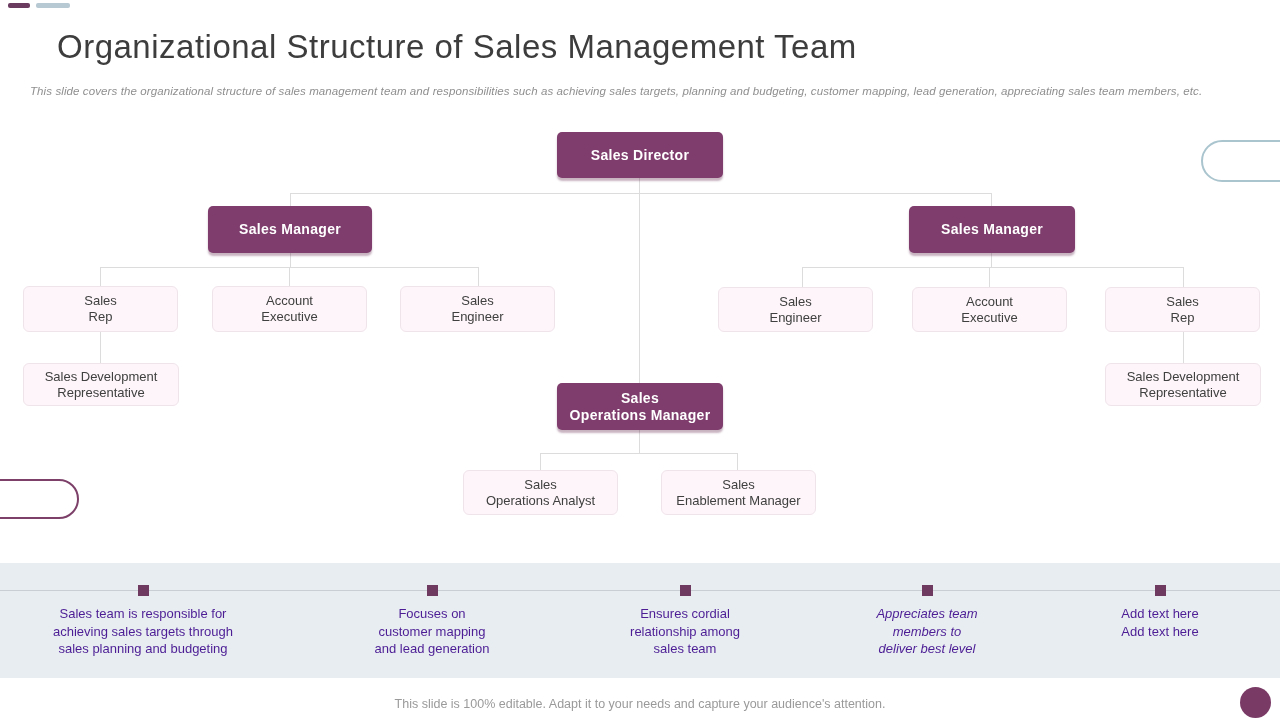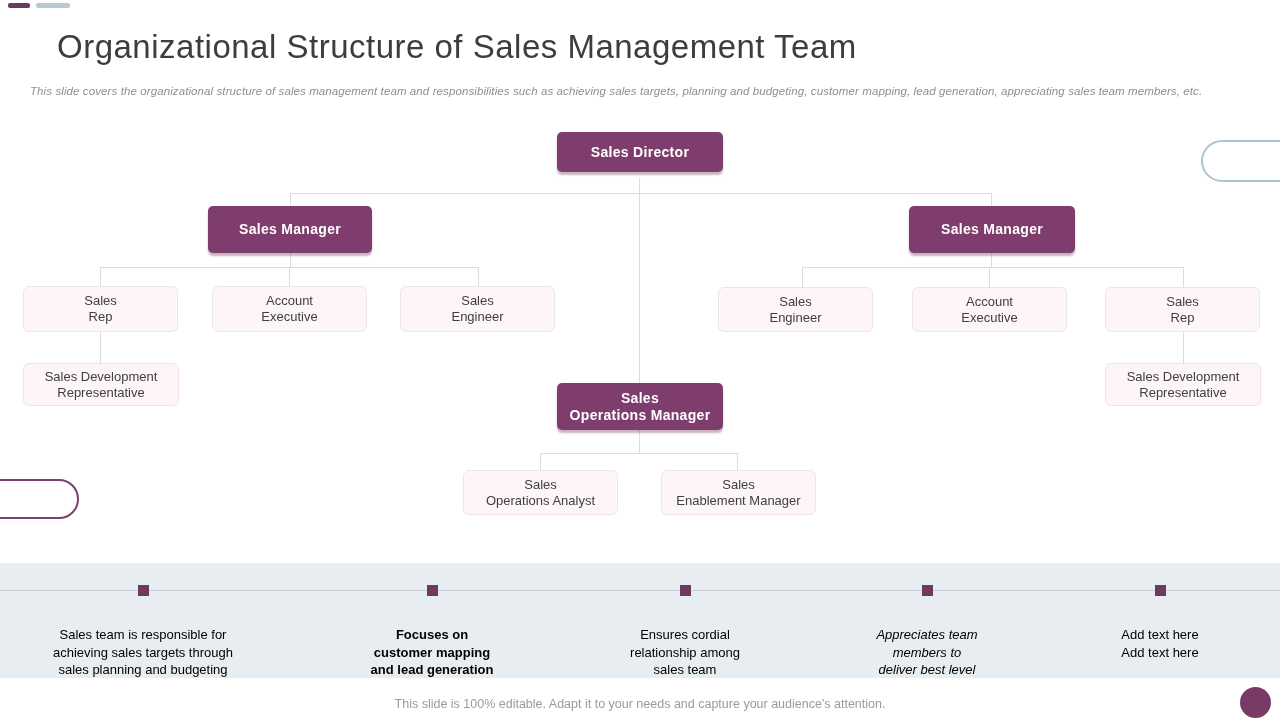--- a/index.html
+++ b/index.html
@@ -46,22 +46,22 @@
   .pill-left {
     position:absolute; left:-32px; top:479px; width:111px; height:40px;
     border:2px solid #7c4069; border-radius:0 21px 21px 0; background:#ffffff;
   }
 
   
   .band { position:absolute; left:0; top:563px; width:1280px; height:115px; background:#e7edf0; }
   .band-line { position:absolute; left:0; top:590px; width:1280px; height:1px; background:#c9ced4; }
   .marker { position:absolute; top:585px; width:11px; height:11px; background:#6e3a60; }
   .band-text {
-    position:absolute; top:626px; width:220px;
-    font-size:13px; line-height:17.5px; color:#000000; text-align:center;
+    position:absolute; top:605px; width:220px;
+    font-size:13px; line-height:17.5px; color:#4c1d95; text-align:center;
     white-space:pre-line;
   }
 
   
   .footer-note {
     position:absolute; left:0; top:697px; width:1280px; text-align:center;
     font-size:12.5px; color:#9a9a9a;
   }
   .footer-circle {
     position:absolute; left:1240px; top:687px; width:31px; height:31px;
@@ -94,21 +94,21 @@
 <div class="cline" style="left:802px; top:267px; width:382px; height:1px;"></div>
 <div class="cline" style="left:802px; top:267px; width:1px; height:20px;"></div>
 <div class="cline" style="left:989px; top:267px; width:1px; height:20px;"></div>
 <div class="cline" style="left:1183px; top:267px; width:1px; height:20px;"></div>
 <div class="cline" style="left:1183px; top:332px; width:1px; height:31px;"></div>
 <div class="cline" style="left:639px; top:430px; width:1px; height:23px;"></div>
 <div class="cline" style="left:540px; top:453px; width:198px; height:1px;"></div>
 <div class="cline" style="left:540px; top:453px; width:1px; height:17px;"></div>
 <div class="cline" style="left:737px; top:453px; width:1px; height:17px;"></div>
 
-<div class="pbox" style="left:557px; top:132px; width:166px; height:40px;">Sales Director</div>
+<div class="pbox" style="left:557px; top:132px; width:166px; height:46px;">Sales Director</div>
 <div class="pbox" style="left:208px; top:206px; width:164px; height:47px;">Sales Manager</div>
 <div class="pbox" style="left:909px; top:206px; width:166px; height:47px;">Sales Manager</div>
 <div class="pbox" style="left:557px; top:383px; width:166px; height:47px;">Sales
 Operations Manager</div>
 
 <div class="lbox" style="left:23px; top:286px; width:155px; height:46px;">Sales
 Rep</div>
 <div class="lbox" style="left:212px; top:286px; width:155px; height:46px;">Account
 Executive</div>
 <div class="lbox" style="left:400px; top:286px; width:155px; height:46px;">Sales
@@ -133,21 +133,21 @@
 <div class="band"></div>
 <div class="band-line"></div>
 <div class="marker" style="left:138px;"></div>
 <div class="marker" style="left:427px;"></div>
 <div class="marker" style="left:680px;"></div>
 <div class="marker" style="left:922px;"></div>
 <div class="marker" style="left:1155px;"></div>
 <div class="band-text" style="left:33px;">Sales team is responsible for
 achieving sales targets through
 sales planning and budgeting</div>
-<div class="band-text" style="left:322px;font-weight:bold;">Focuses on
+<div class="band-text" style="left:322px;">Focuses on
 customer mapping
 and lead generation</div>
 <div class="band-text" style="left:575px;">Ensures cordial
 relationship among
 sales team</div>
 <div class="band-text" style="left:817px;font-style:italic;">Appreciates team
 members to
 deliver best level</div>
 <div class="band-text" style="left:1050px;">Add text here
 Add text here</div>

